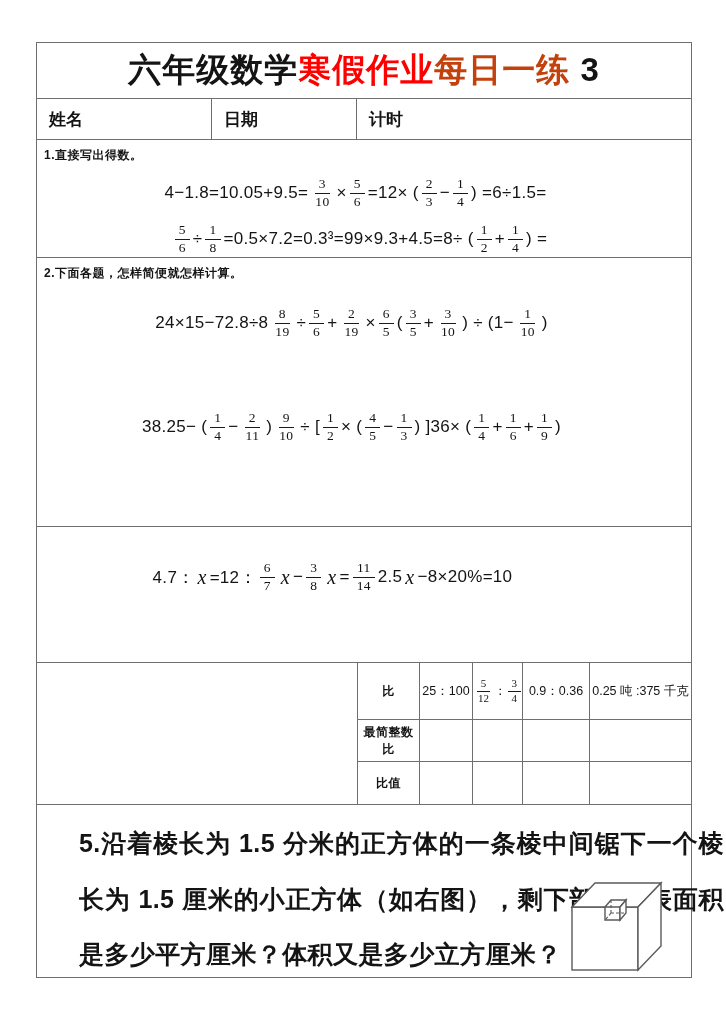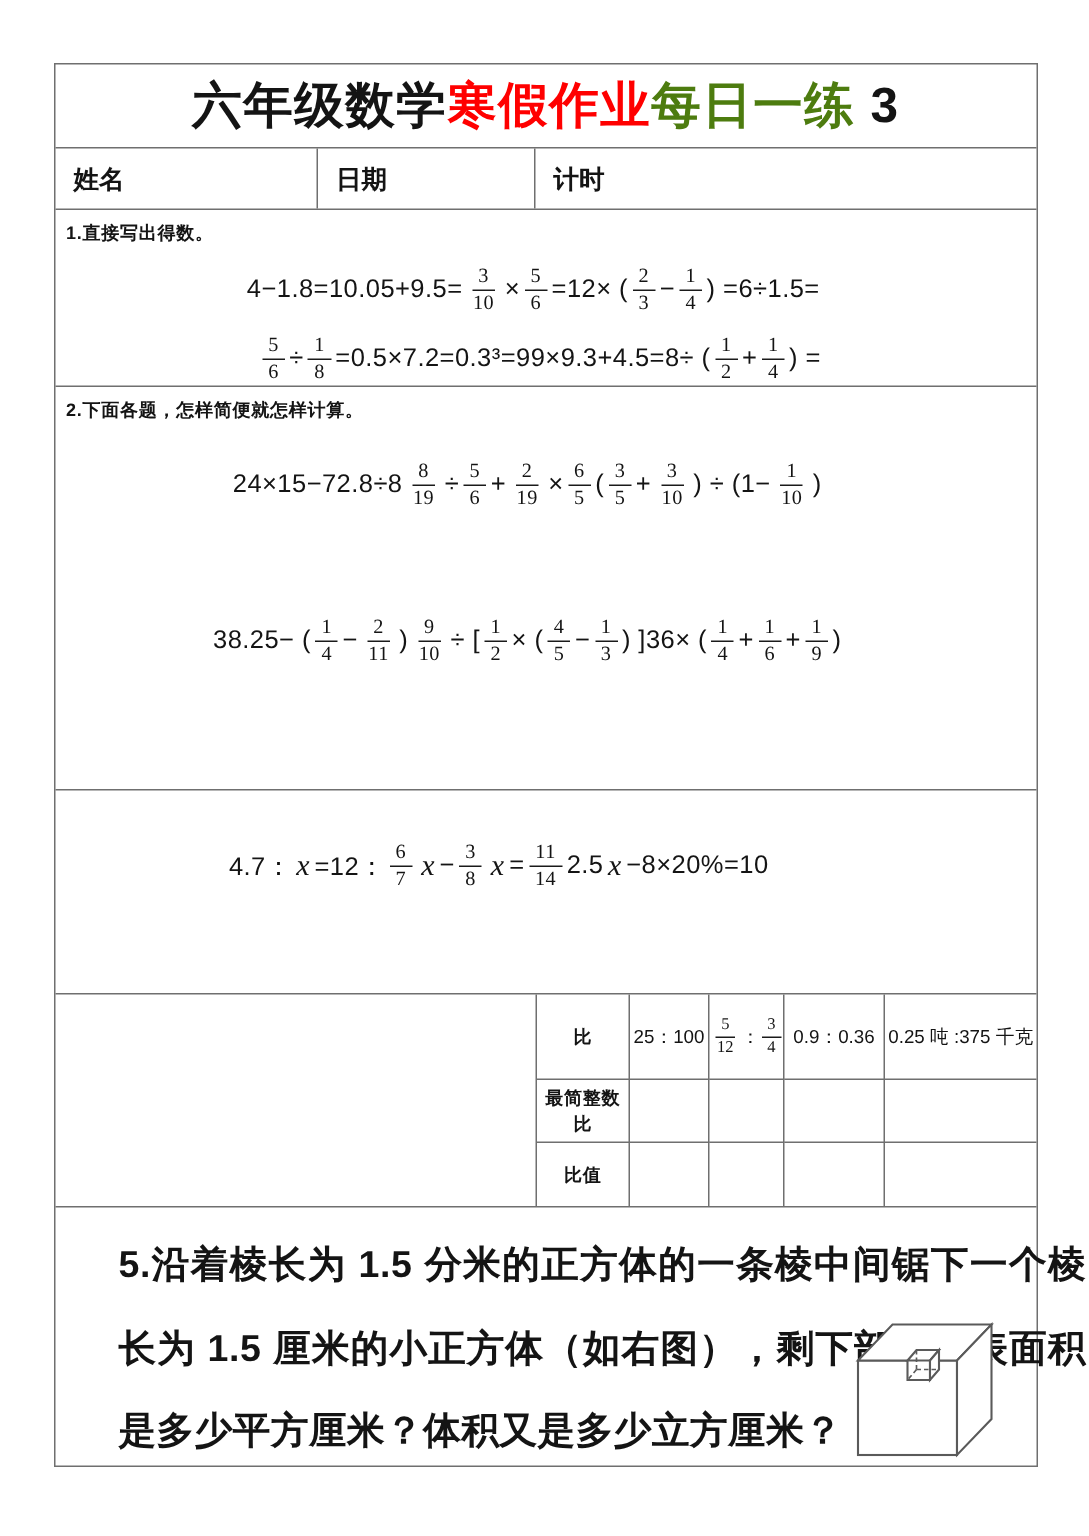--- a/index.html
+++ b/index.html
@@ -18,21 +18,21 @@
   }
   .row-title{
     flex:none;height:56px;display:flex;align-items:center;justify-content:center;
     border-bottom:1.2px solid var(--bd);
   }
   .title{
     font-size:33px;font-weight:bold;letter-spacing:1px;white-space:nowrap;
     font-family:"Liberation Sans",sans-serif;
   }
   .t-red{color:#ff0000;}
-  .t-cyan{color:#4d7c0f;}
+  .t-cyan{color:#c2410c;}
   .t-num{font-weight:600;}
 
   .row-info{
     flex:none;height:41px;display:flex;align-items:stretch;
     border-bottom:1.2px solid var(--bd);
   }
   .info-cell{
     display:flex;align-items:center;font-weight:bold;font-size:17px;
     padding-left:12px;border-right:1.1px solid var(--bd);
   }

